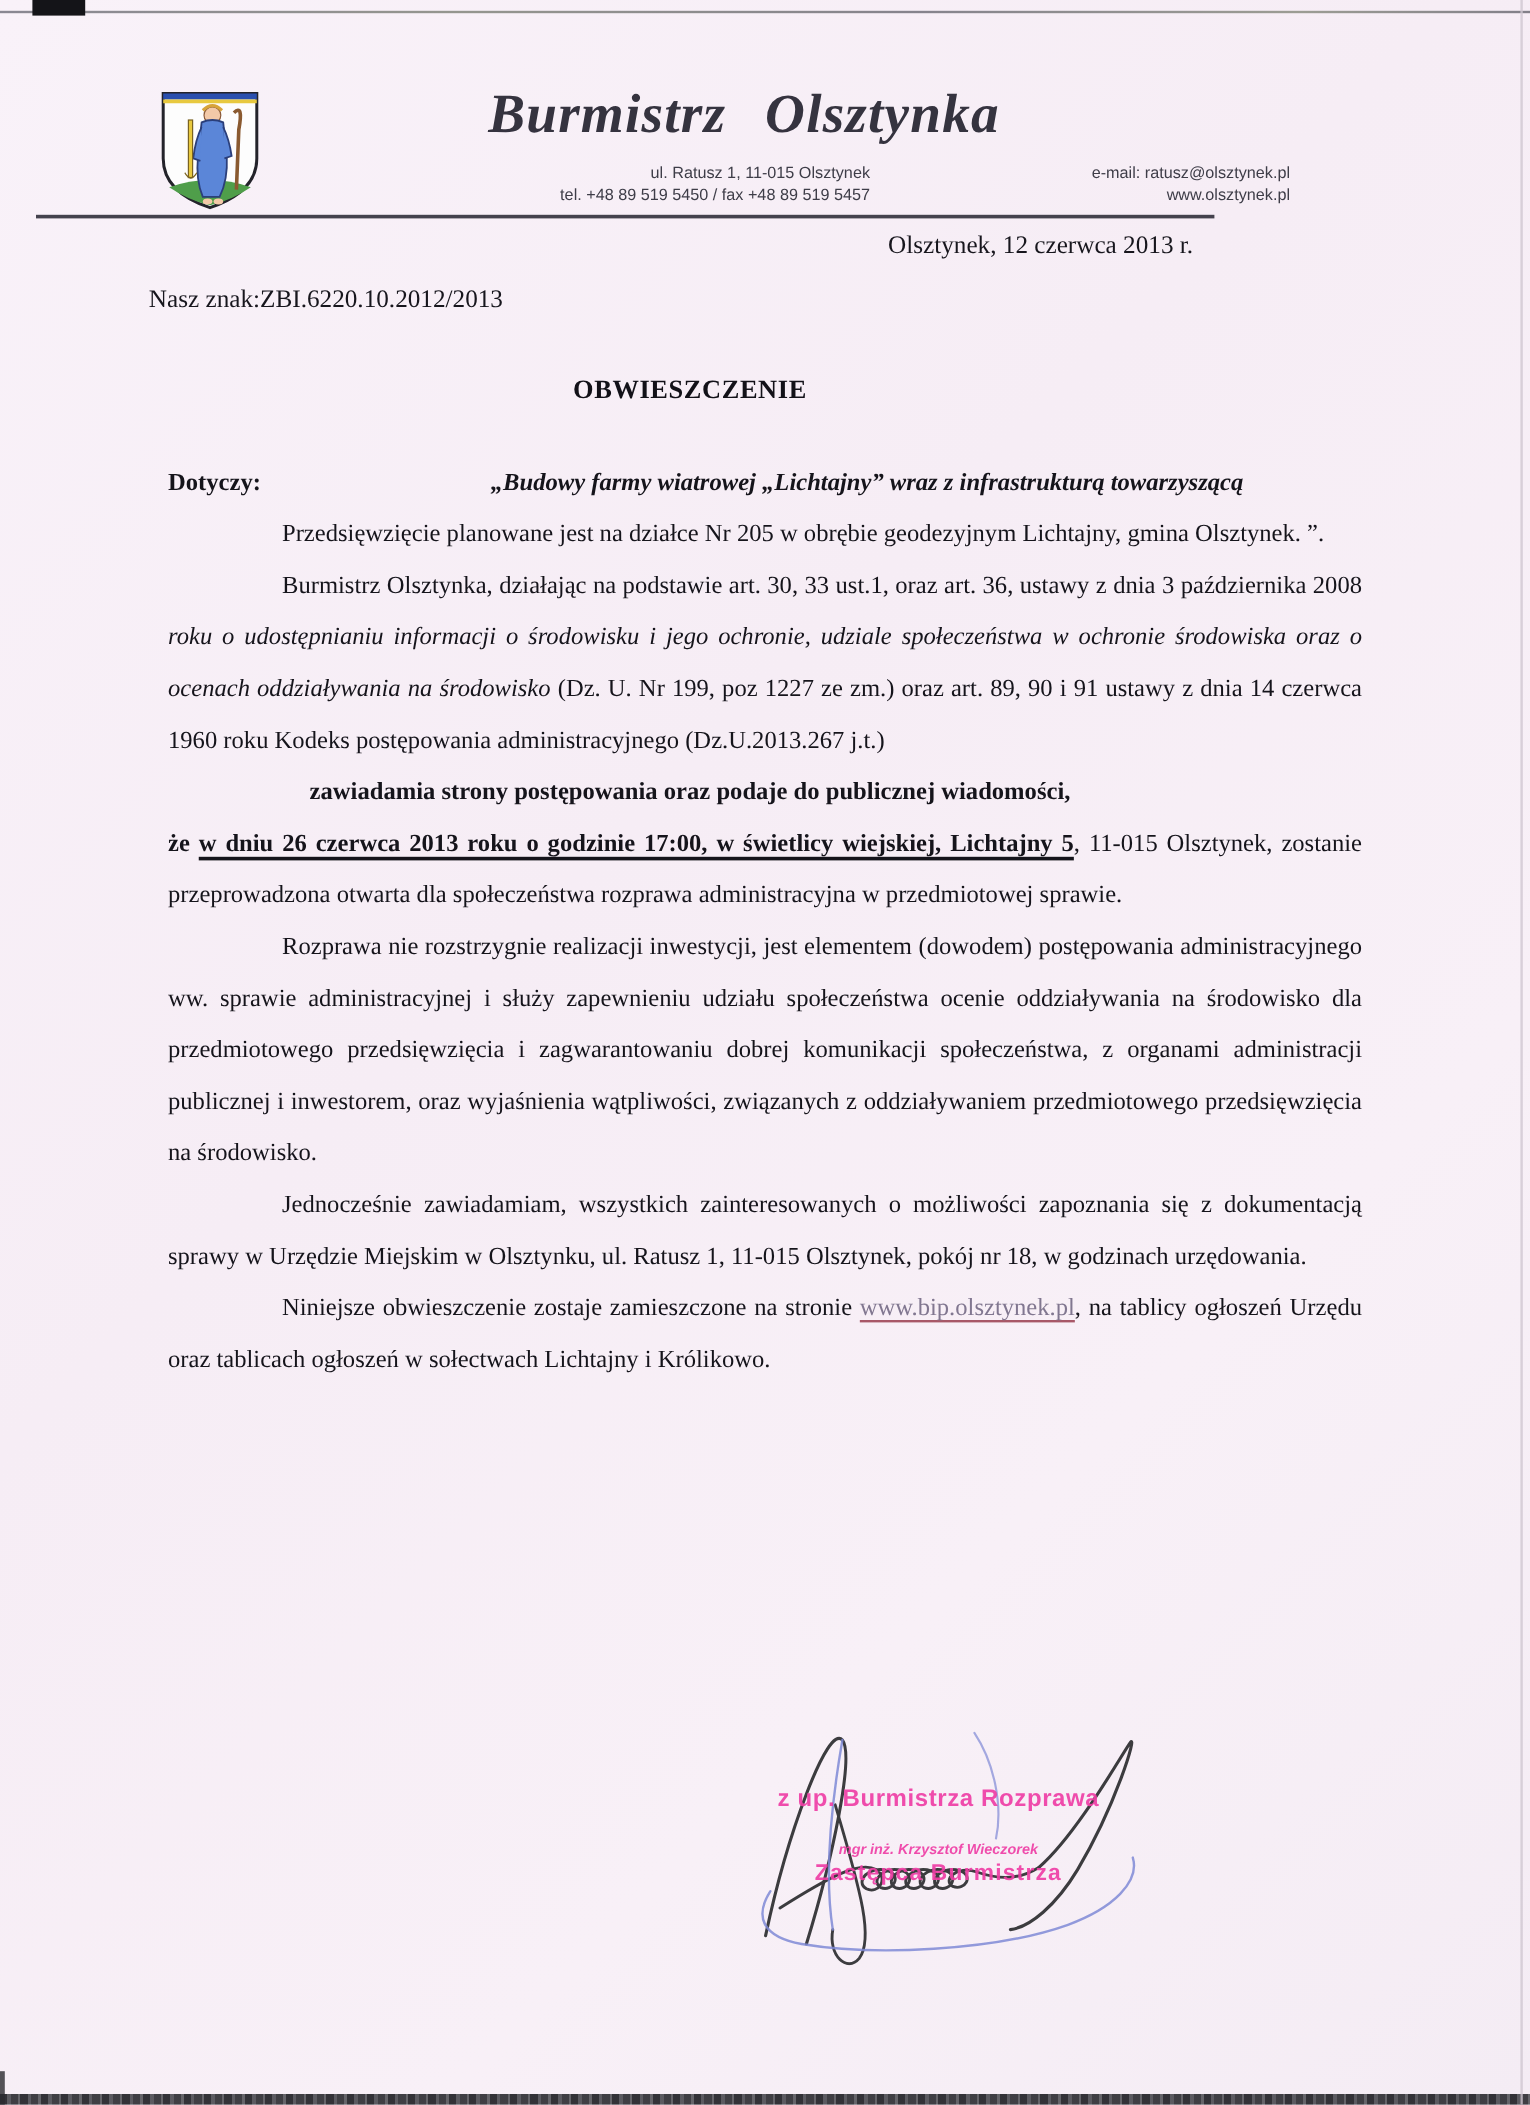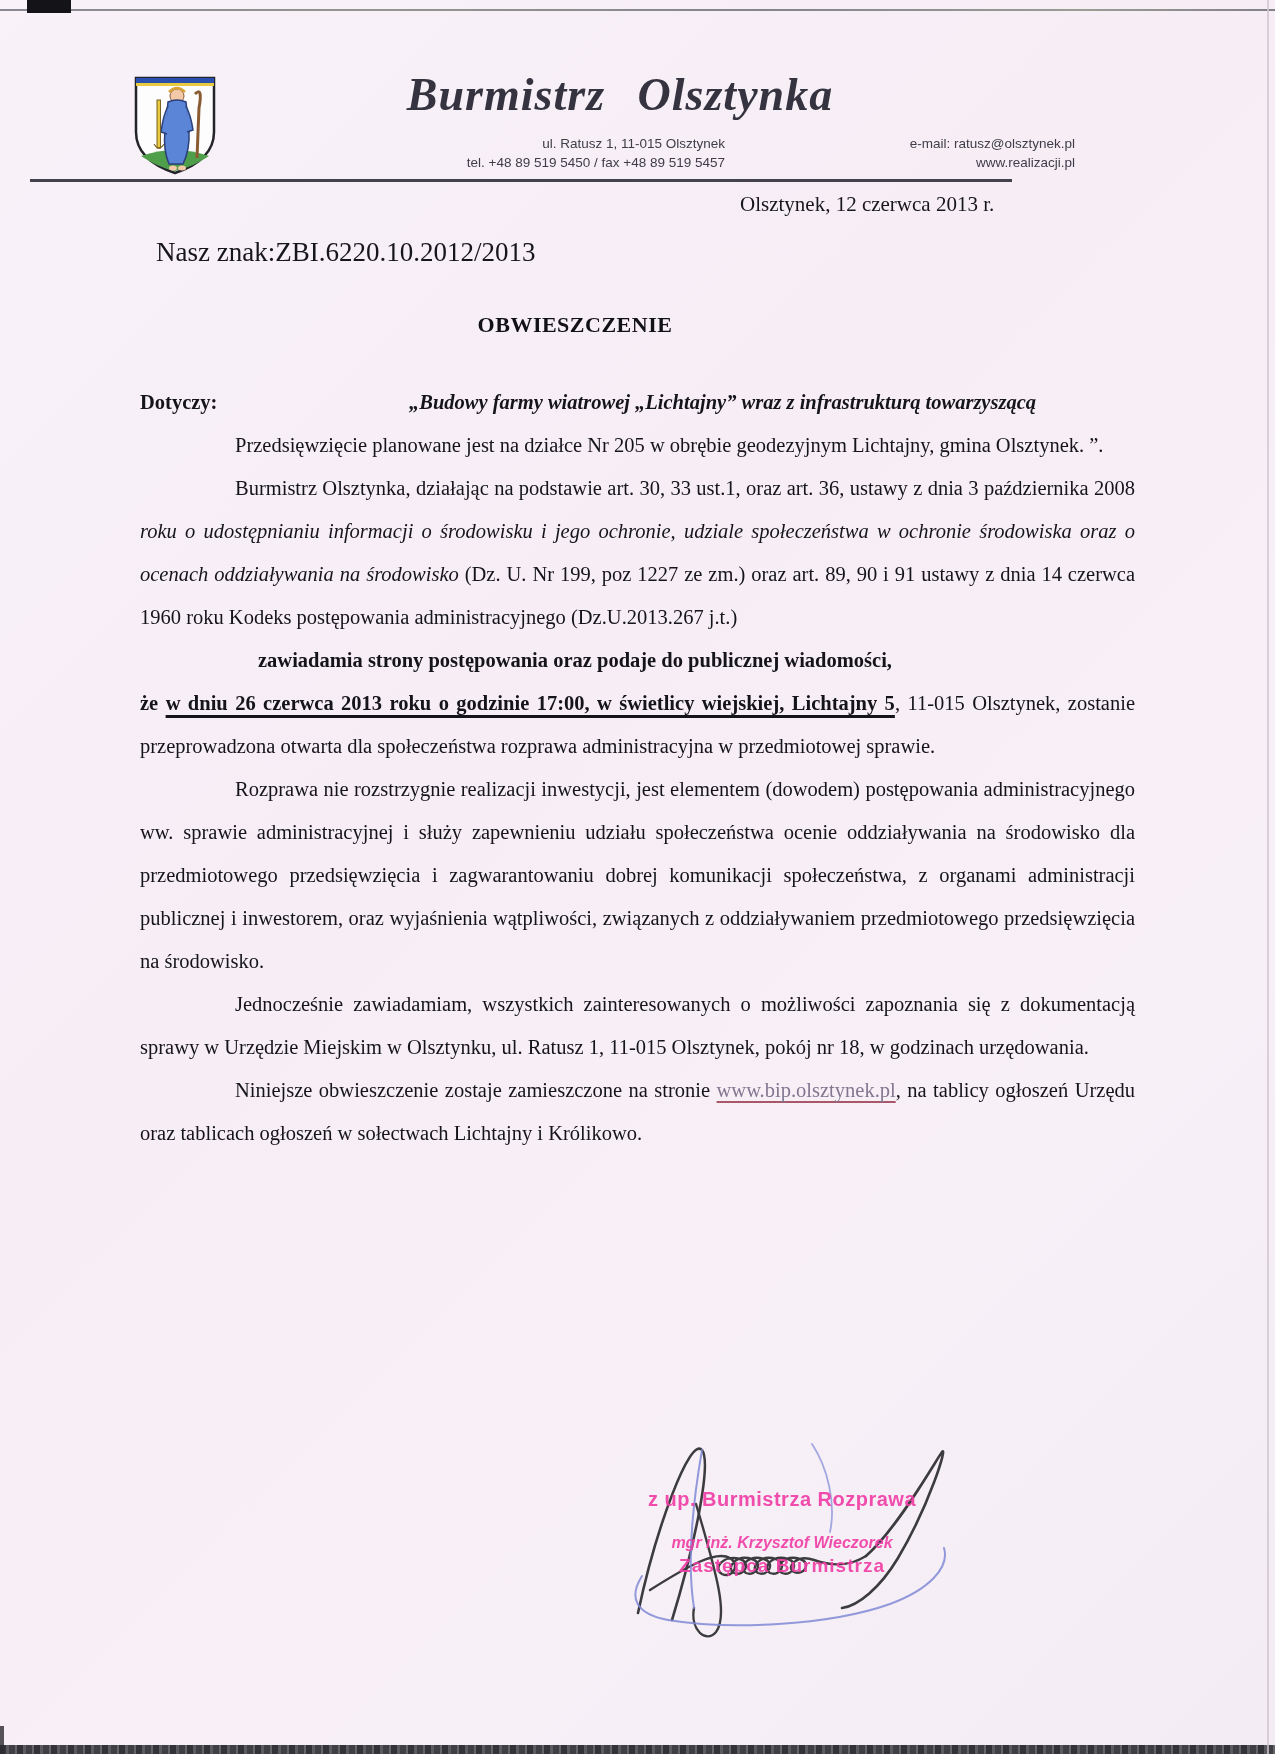--- a/index.html
+++ b/index.html
@@ -38,21 +38,21 @@
     position:absolute;top:134px;
     font-family:"Liberation Sans", sans-serif;
     font-size:13.5px;color:#3e3d48;line-height:19px;text-align:right;
   }
   .contact-left{left:375px;width:350px;}
   .contact-right{left:745px;width:330px;}
   .header-rule{position:absolute;left:30px;top:179px;width:982px;height:3px;background:#44424d;}
 
   
   .date-line{position:absolute;left:740px;top:192px;width:320px;font-size:21px;}
-  .reference{position:absolute;left:156px;top:237px;font-size:27px;}
+  .reference{position:absolute;left:124px;top:237px;font-size:21px;}
 
   .doc-heading{
     position:absolute;left:140px;top:312px;width:870px;
     text-align:center;font-size:22px;font-weight:bold;letter-spacing:.5px;color:#121118;
   }
 
   
   .body-col{
     position:absolute;left:140px;top:381px;width:995px;
     font-size:20.5px;line-height:43px;color:#15141b;
@@ -67,21 +67,21 @@
   .bold{font-weight:bold;}
   .u-bold{font-weight:bold;text-decoration:underline;text-decoration-thickness:2.5px;text-underline-offset:5px;}
   a.doc-link{color:#817790;text-decoration:underline;text-decoration-color:#a85868;text-decoration-thickness:2px;text-underline-offset:4px;cursor:pointer;}
 
   
   .stamp{
     position:absolute;left:612px;top:1488px;width:340px;text-align:center;
     color:#ef3fa6;font-family:"Liberation Sans", sans-serif;
   }
   .stamp-l1{font-size:20px;font-weight:bold;letter-spacing:.5px;opacity:.92;}
-  .stamp-l2{font-size:16px;font-style:italic;font-weight:bold;margin-top:23px;opacity:.92;}
+  .stamp-l2{font-size:12px;font-style:italic;font-weight:bold;margin-top:23px;opacity:.92;}
   .stamp-l3{font-size:19px;font-weight:bold;margin-top:3px;letter-spacing:1px;opacity:.92;}
   .signature-svg{position:absolute;left:598px;top:1408px;width:380px;height:230px;}
 </style>
 </head>
 <body>
 
 <div class="page">
 
   <div class="scan-top-line"></div>
   <div class="scan-corner-mark"></div>
@@ -109,21 +109,21 @@
   </div>
 
   <div class="brand-title">Burmistrz Olsztynka</div>
 
   <div class="contact contact-left">
     <div>ul. Ratusz 1, 11-015 Olsztynek</div>
     <div>tel. +48 89 519 5450 / fax +48 89 519 5457</div>
   </div>
   <div class="contact contact-right">
     <div>e-mail: ratusz@olsztynek.pl</div>
-    <div>www.realizacji.pl</div>
+    <div>www.olsztynek.pl</div>
   </div>
   <div class="header-rule"></div>
 
   <div class="date-line">Olsztynek, 12 czerwca 2013 r.</div>
   <div class="reference">Nasz znak:ZBI.6220.10.2012/2013</div>
   <div class="doc-heading">OBWIESZCZENIE</div>
 
   <div class="body-col">
 
     <div class="subject-row">

